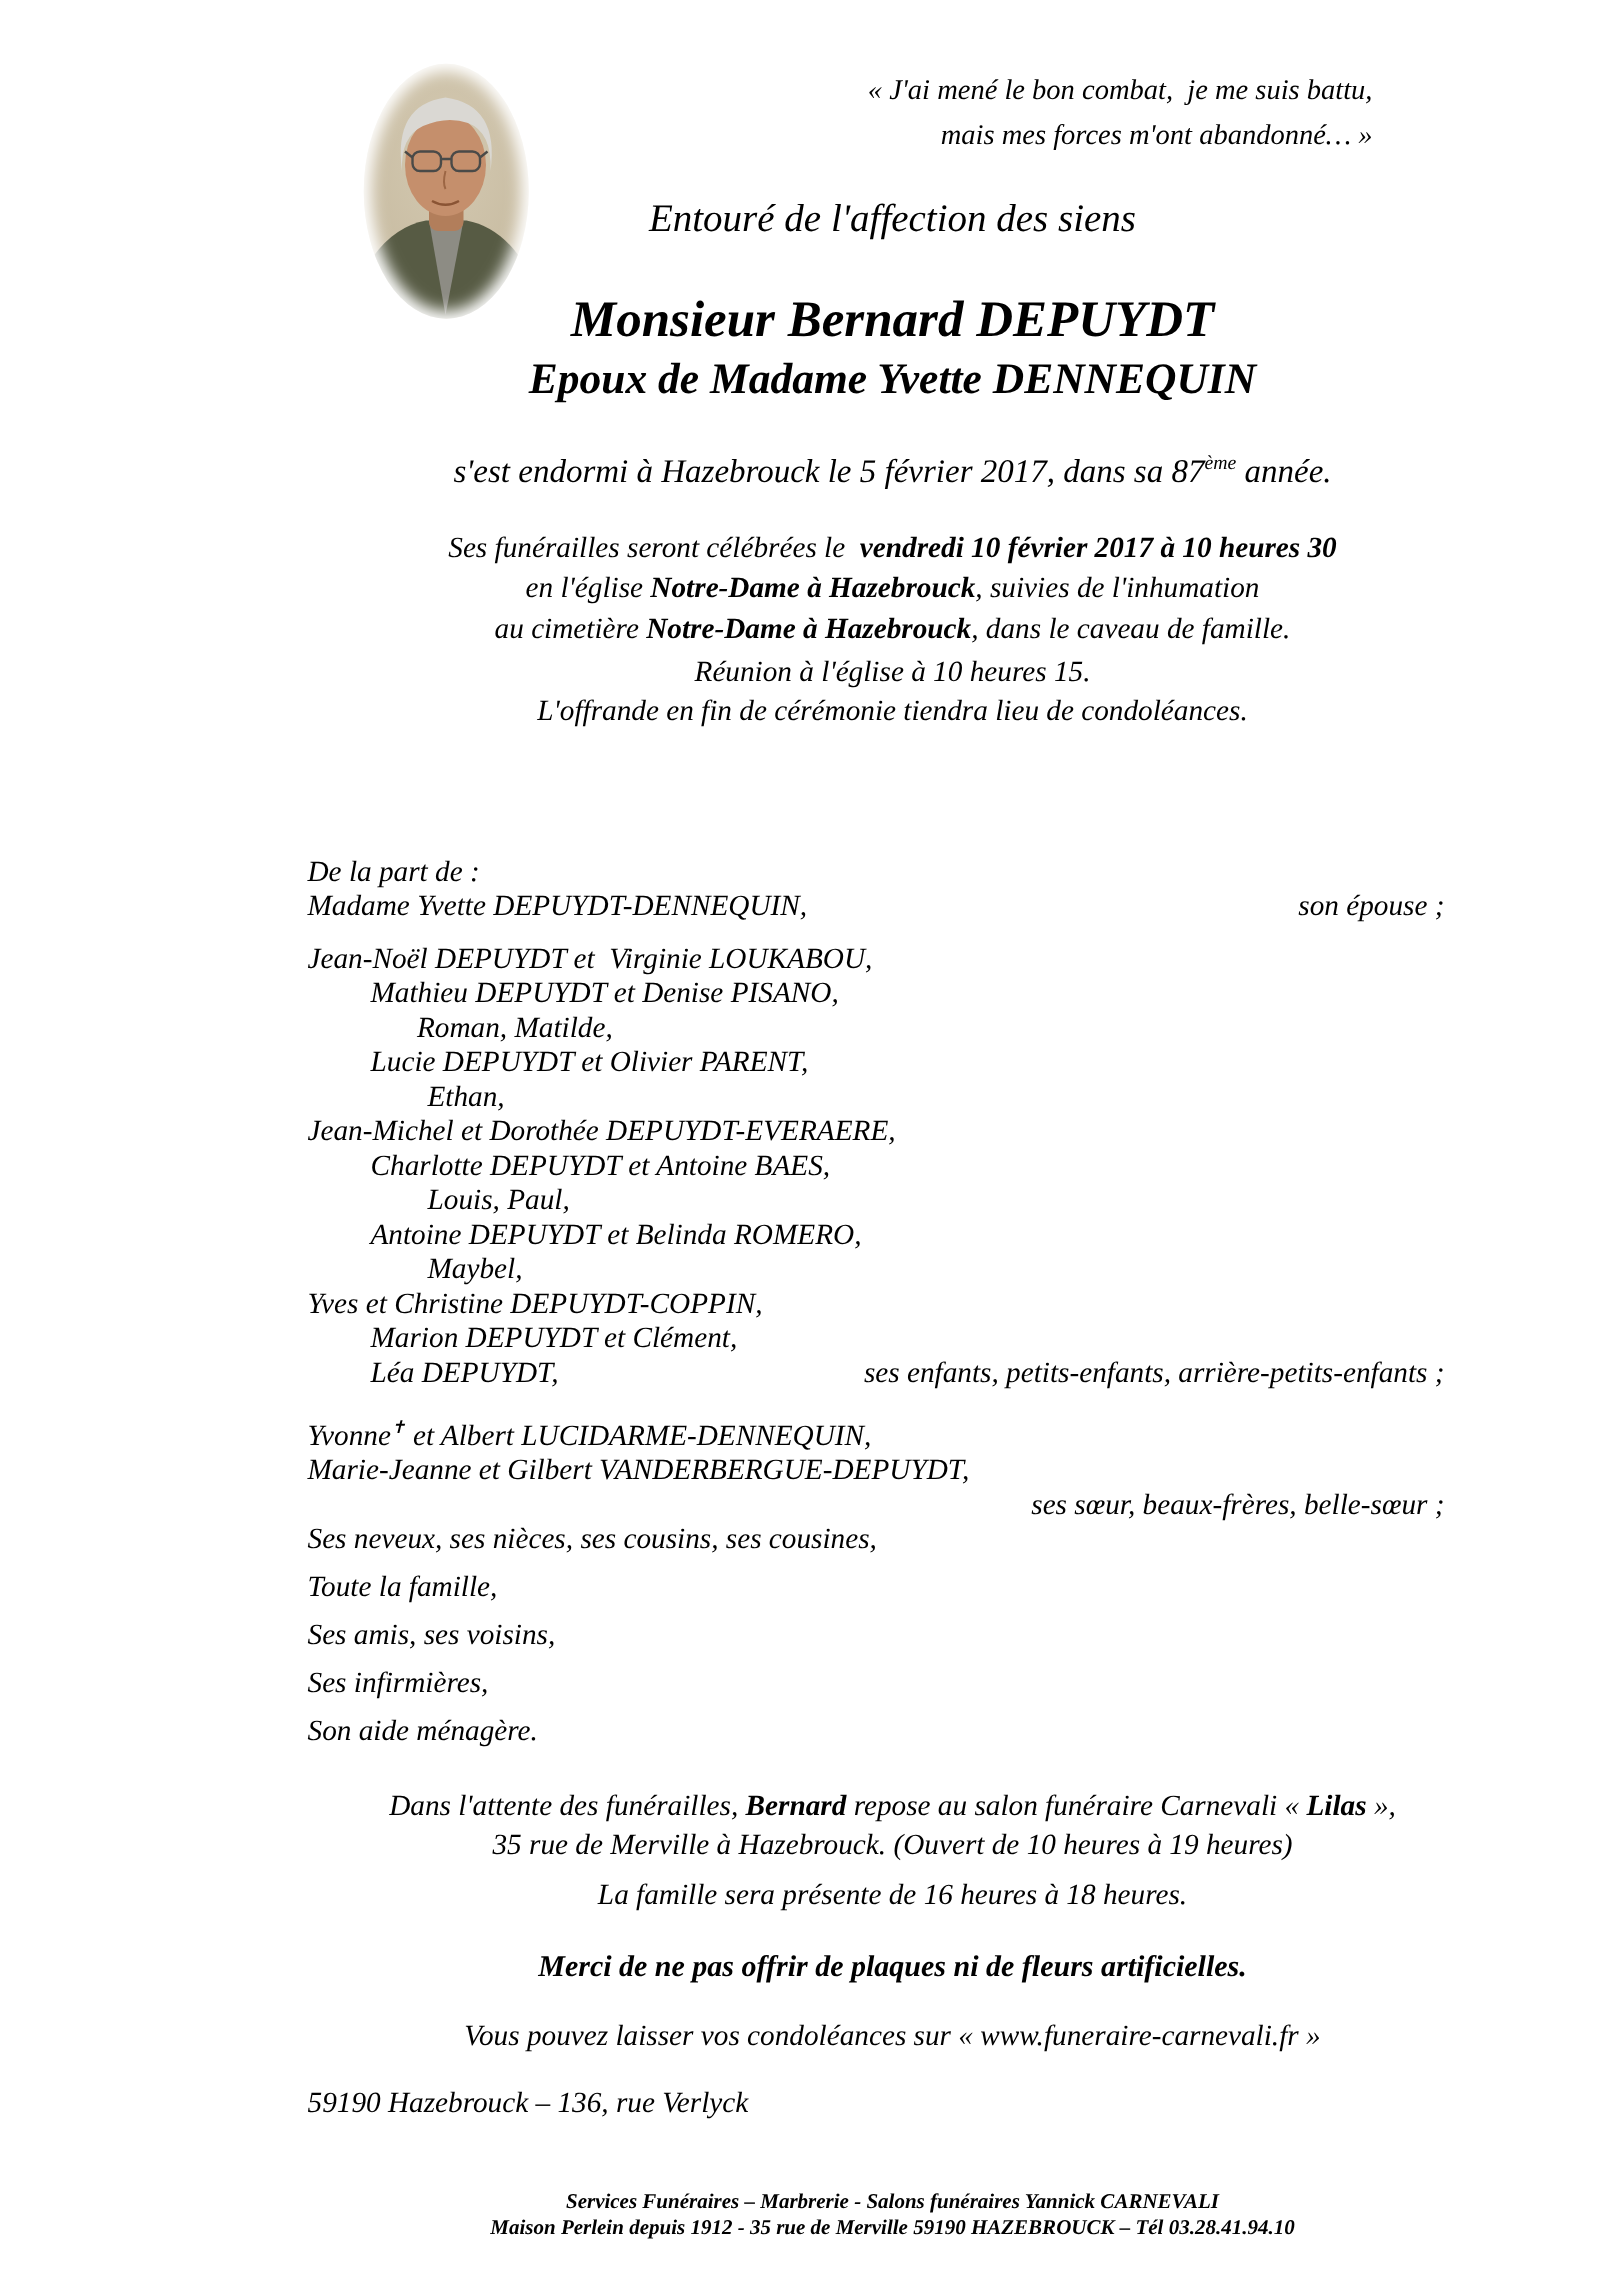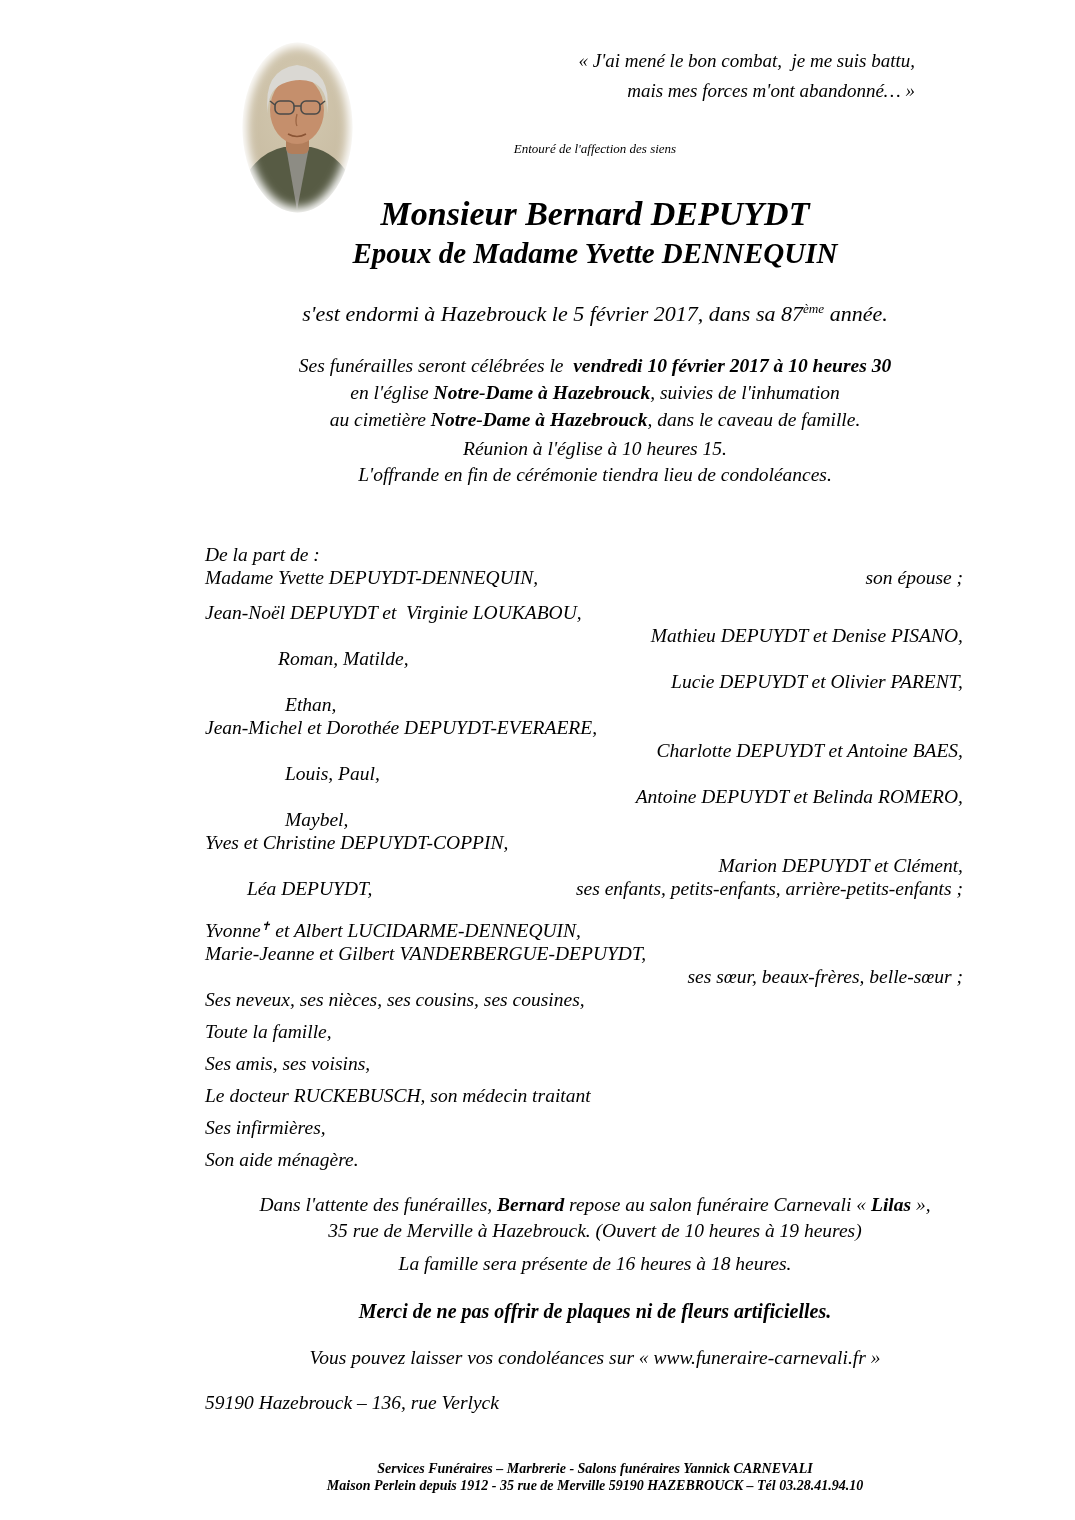--- a/index.html
+++ b/index.html
@@ -11,34 +11,34 @@
   .abs{position:absolute;}
   .prewrap{white-space:pre-wrap;}
   b{font-weight:bold;}
   sup{font-size:0.60em;vertical-align:super;line-height:0;}
 
   .photo{left:240px;top:40px;width:115px;height:175px;}
 
   .quote{top:46px;right:160px;text-align:right;font-size:19px;line-height:30px;}
 
   .center-col{left:205px;width:780px;text-align:center;}
-  .entoure{top:141px;font-size:13px;}
+  .entoure{top:131px;font-size:26px;}
 
   .titles{top:193px;}
   .title{font-size:34px;font-weight:bold;line-height:42px;}
   .subtitle{font-size:29px;font-weight:bold;line-height:37px;}
 
   .endormi{top:301px;font-size:22px;}
 
   .funeral{top:352px;font-size:19.5px;line-height:27px;}
   .reunion{top:436px;font-size:19.5px;line-height:26px;}
 
-  .family{left:205px;top:543px;width:758px;font-size:19.5px;line-height:23px;}
+  .family{left:205px;top:570px;width:758px;font-size:19.5px;line-height:23px;}
   .row-split{display:flex;justify-content:space-between;align-items:baseline;}
-  .c1{padding-left:42px;text-align:right;}
+  .c1{padding-left:42px;}
   .c2{padding-left:73px;}
   .c3{padding-left:80px;}
   .group-a{margin-top:12px;}
   .group-b{margin-top:19px;}
   .rel-right{text-align:right;}
   .others{margin-top:0;}
   .others > div + div{margin-top:9px;}
 
   .salon{top:1192px;font-size:19.5px;line-height:26px;}
   .salon-l3{margin-top:7px;}
@@ -141,21 +141,20 @@
     <div class="group-b">
       <div><span>Yvonne</span><sup>✝</sup><span class="prewrap"> et Albert LUCIDARME-DENNEQUIN,</span></div>
       <div>Marie-Jeanne et Gilbert VANDERBERGUE-DEPUYDT,</div>
       <div class="rel-right">ses sœur, beaux-frères, belle-sœur ;</div>
     </div>
 
     <div class="others">
       <div>Ses neveux, ses nièces, ses cousins, ses cousines,</div>
       <div>Toute la famille,</div>
       <div>Ses amis, ses voisins,</div>
-      <div>Le docteur RUCKEBUSCH, son médecin traitant</div>
       <div>Ses infirmières,</div>
       <div>Son aide ménagère.</div>
     </div>
   </div>
 
   <div class="abs center-col salon">
     <div><span class="prewrap">Dans l'attente des funérailles, </span><b>Bernard</b><span class="prewrap"> repose au salon funéraire Carnevali « </span><b>Lilas</b><span class="prewrap"> »,</span></div>
     <div>35 rue de Merville à Hazebrouck. (Ouvert de 10 heures à 19 heures)</div>
     <div class="salon-l3">La famille sera présente de 16 heures à 18 heures.</div>
   </div>

